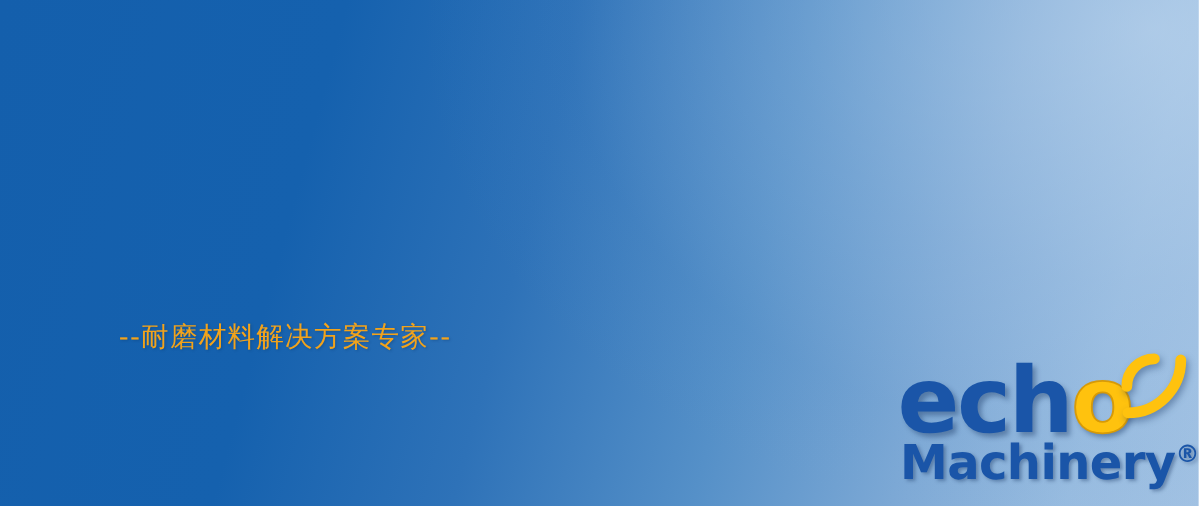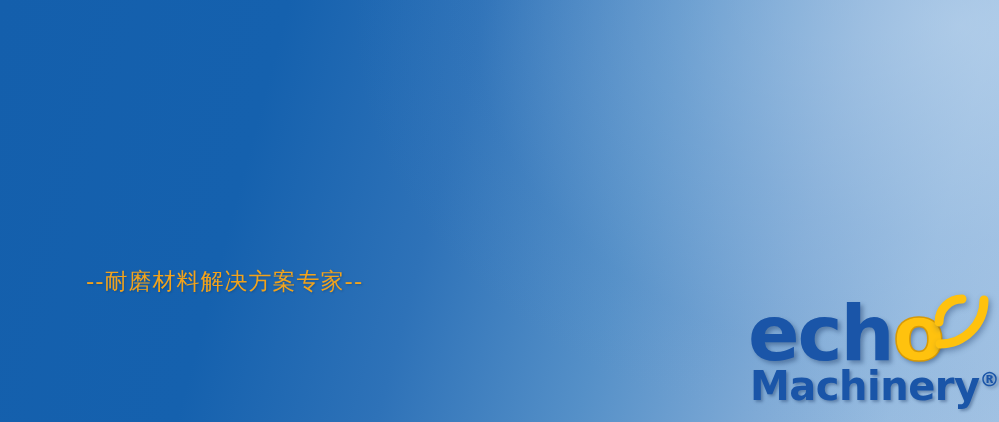--- a/index.html
+++ b/index.html
@@ -45,21 +45,21 @@
     line-height: 1.05;
     color: #ffffff;
     letter-spacing: 1px;
     white-space: nowrap;
     text-shadow: 2px 2px 3px rgba(8,40,80,0.38);
   }
 
   
   #subtitle {
     position: absolute;
-    left: 86px;
+    left: 99px;
     top: 268px;
     font-family: "DejaVu Sans", "Liberation Sans", sans-serif;
     font-size: 23px;
     line-height: 1.2;
     color: #F2A31B;
     letter-spacing: 1px;
     white-space: nowrap;
     text-shadow: 1px 1px 2px rgba(10,45,88,0.30);
   }
 

